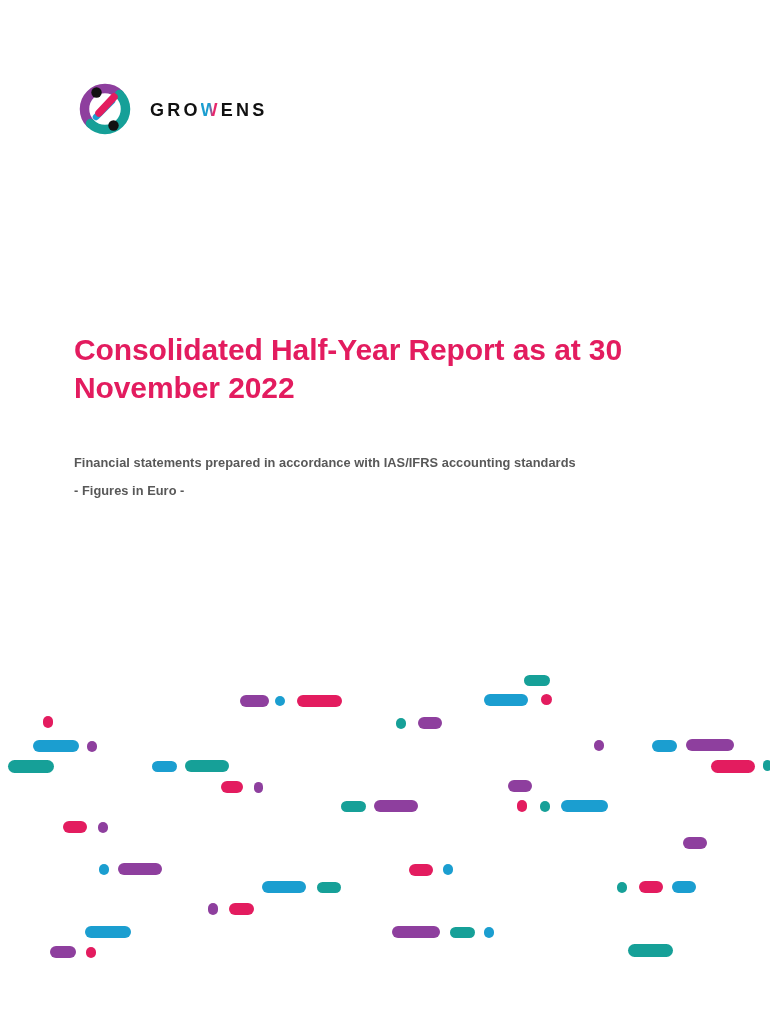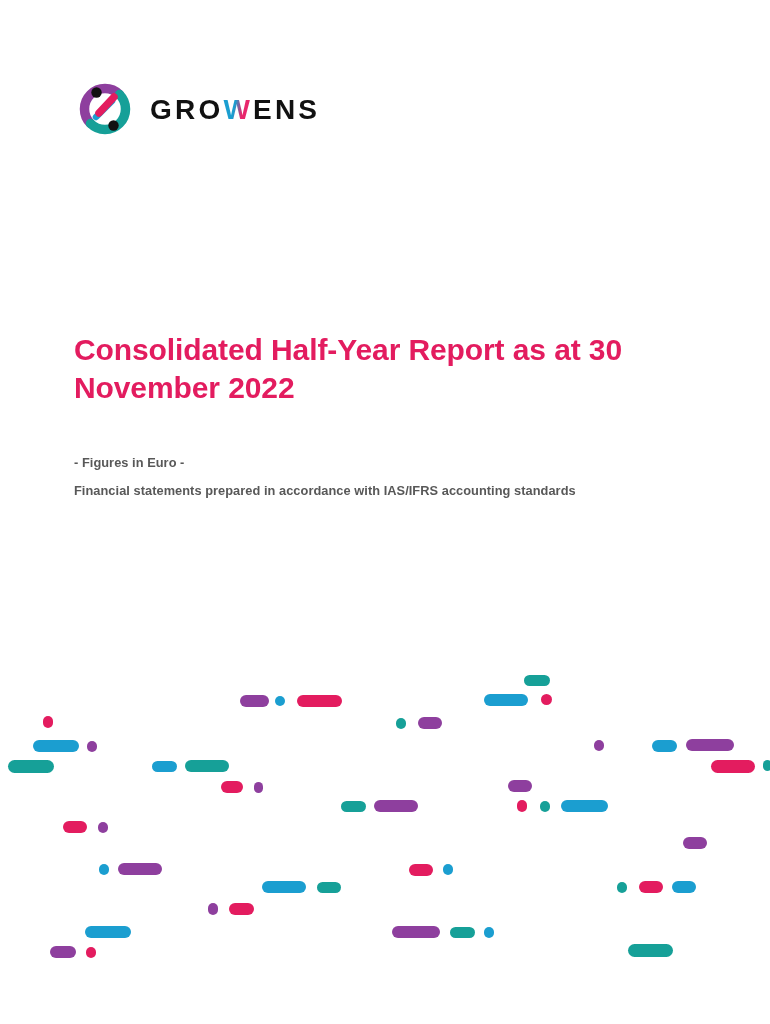--- a/index.html
+++ b/index.html
@@ -33,21 +33,21 @@
   }
   .logo-mark {
     width: 62px;
     height: 58px;
     display: block;
   }
   .logo-word {
     display: flex;
     align-items: flex-end;
     font-family: "Liberation Sans", sans-serif;
-    font-size: 28px;
+    font-size: 18px;
     font-weight: 700;
     letter-spacing: 3.2px;
     color: #111111;
     line-height: 1;
     position: relative;
     top: 1px;
   }
   .logo-word .w-accent {
     position: relative;
     display: inline-block;
@@ -128,22 +128,22 @@
     <span class="logo-word">
       <span>GRO</span>
         <span class="w-accent">W</span>
         <span>ENS</span>
     </span>
   </div>
 
   <h1 class="title" style="color: rgb(227, 28, 95);">Consolidated Half-Year Report as at 30 November 2022</h1>
 
   <div class="subtitle">
+    <div class="subtitle-line" style="color: rgb(88, 88, 88);">Financial statements prepared in accordance with IAS/IFRS accounting standards</div>
     <div class="subtitle-line" style="color: rgb(88, 88, 88);">- Figures in Euro -</div>
-    <div class="subtitle-line" style="color: rgb(88, 88, 88);">Financial statements prepared in accordance with IAS/IFRS accounting standards</div>
   </div>
 
   <div class="dash-field" id="dash-field">
       <div class="dash" style="left: 524px; top: 675px; width: 26px; height: 11px; background: rgb(22, 160, 152);"></div>
       <div class="dash" style="left: 240px; top: 695px; width: 29px; height: 12px; background: rgb(142, 63, 158);"></div>
       <div class="dash" style="left: 275px; top: 696px; width: 10px; height: 10px; background: rgb(27, 158, 208);"></div>
       <div class="dash" style="left: 297px; top: 695px; width: 45px; height: 12px; background: rgb(227, 28, 95);"></div>
       <div class="dash" style="left: 484px; top: 694px; width: 44px; height: 12px; background: rgb(27, 158, 208);"></div>
       <div class="dash" style="left: 541px; top: 694px; width: 11px; height: 11px; background: rgb(227, 28, 95);"></div>
       <div class="dash" style="left: 43px; top: 716px; width: 10px; height: 12px; background: rgb(227, 28, 95);"></div>

